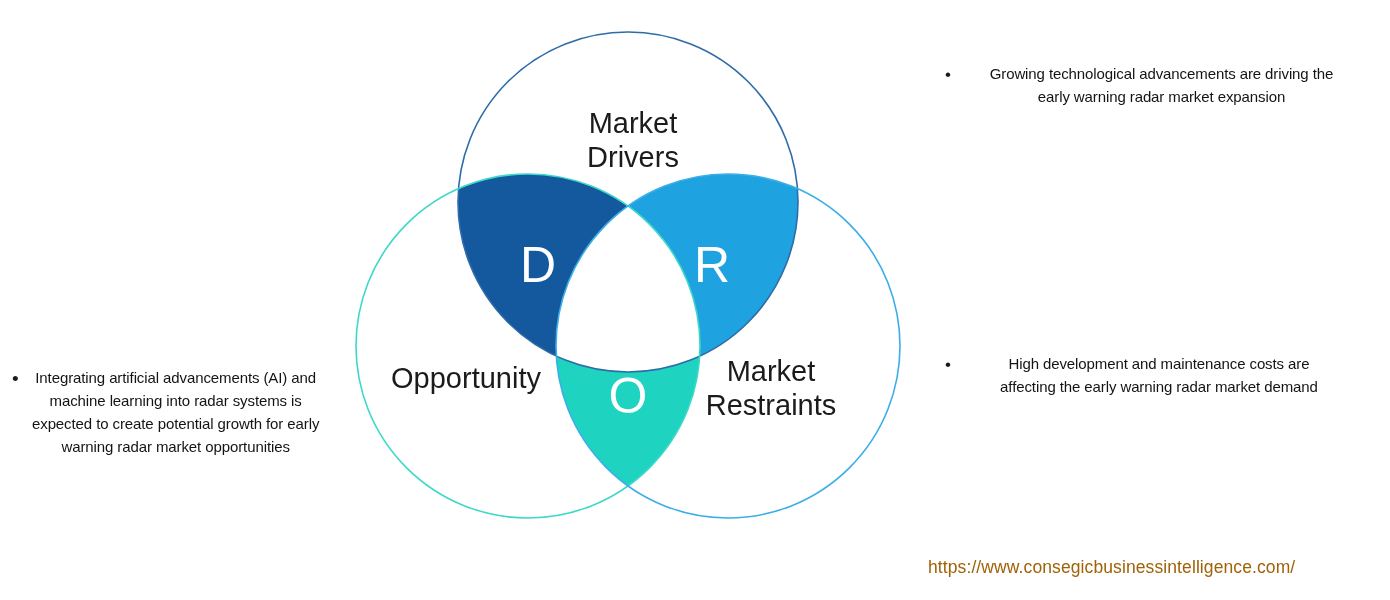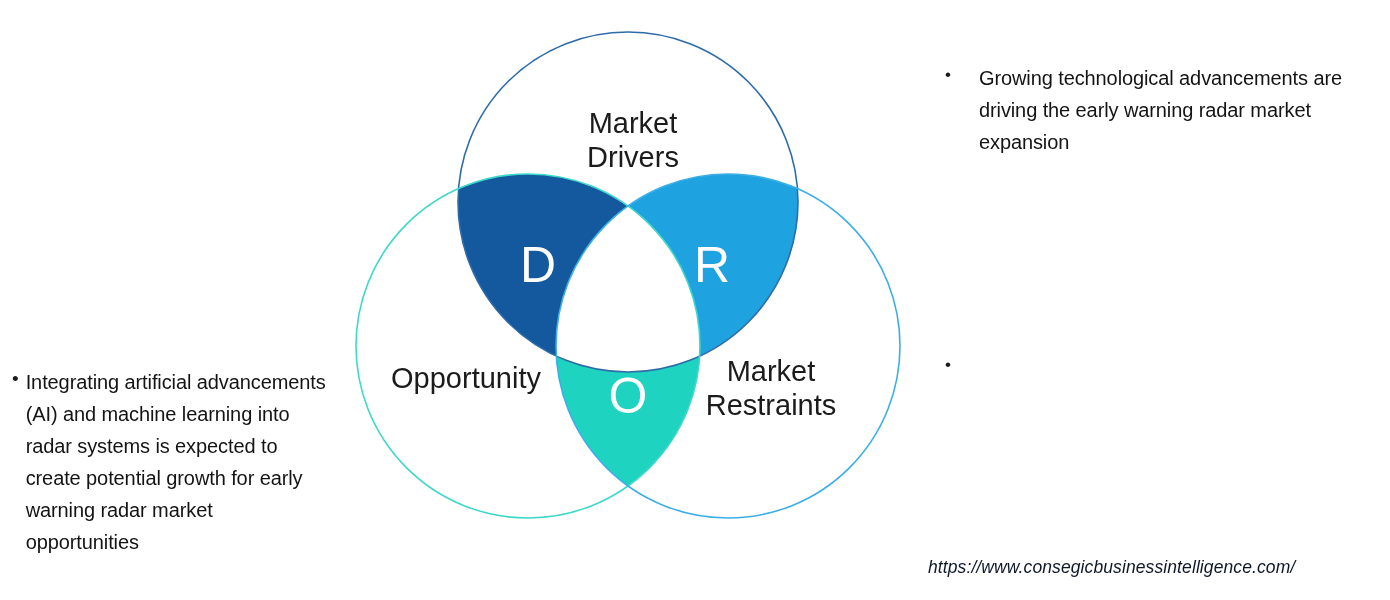--- a/index.html
+++ b/index.html
@@ -59,24 +59,25 @@
     display: flex;
     align-items: flex-start;
   }
   .bullet-dot {
     flex: 0 0 auto;
     font-size: 19px;
     line-height: 25px;
     color: #1a1a1a;
   }
   .bullet-text {
-    font-size: 20px;
-    line-height: 32px;
+    font-size: 15px;
+    line-height: 23px;
     color: #141414;
     letter-spacing: -0.1px;
+    text-align: center;
   }
 
   #bullet-opportunity {
     left: 12px;
     top: 366px;
     width: 330px;
   }
   #bullet-opportunity .bullet-dot { margin-right: 7px; }
   #bullet-opportunity .bullet-text { width: 300px; }
 
@@ -96,24 +97,23 @@
   #bullet-restraints .bullet-dot { margin-right: 28px; font-size: 17px; }
   #bullet-restraints .bullet-text { width: 360px; }
 
   
   .footer-url {
     position: absolute;
     left: 928px;
     top: 556px;
     font-size: 17.5px;
     line-height: 22px;
-    color: #0f172a;
+    color: #a16207;
     letter-spacing: 0.1px;
     white-space: nowrap;
-    font-style: italic;
   }
 </style>
 </head>
 <body>
 
 <div class="stage">
 
   <div class="venn-wrap">
     <svg class="venn-svg" viewBox="0 0 580 530" xmlns="http://www.w3.org/2000/svg">
       <defs>
@@ -178,17 +178,18 @@
     <span class="bullet-text">Integrating artificial advancements (AI) and machine learning into radar systems is expected to create potential growth for early warning radar market opportunities</span>
   </div>
 
   <div class="bullet-block" id="bullet-drivers">
     <span class="bullet-dot">•</span>
     <span class="bullet-text">Growing technological advancements are driving the early warning radar market expansion</span>
   </div>
 
   <div class="bullet-block" id="bullet-restraints">
     <span class="bullet-dot">•</span>
+    <span class="bullet-text">High development and maintenance costs are affecting the early warning radar market demand</span>
   </div>
 
   <div class="footer-url">https://www.consegicbusinessintelligence.com/</div>
 
 </div>
 
 </body></html>

